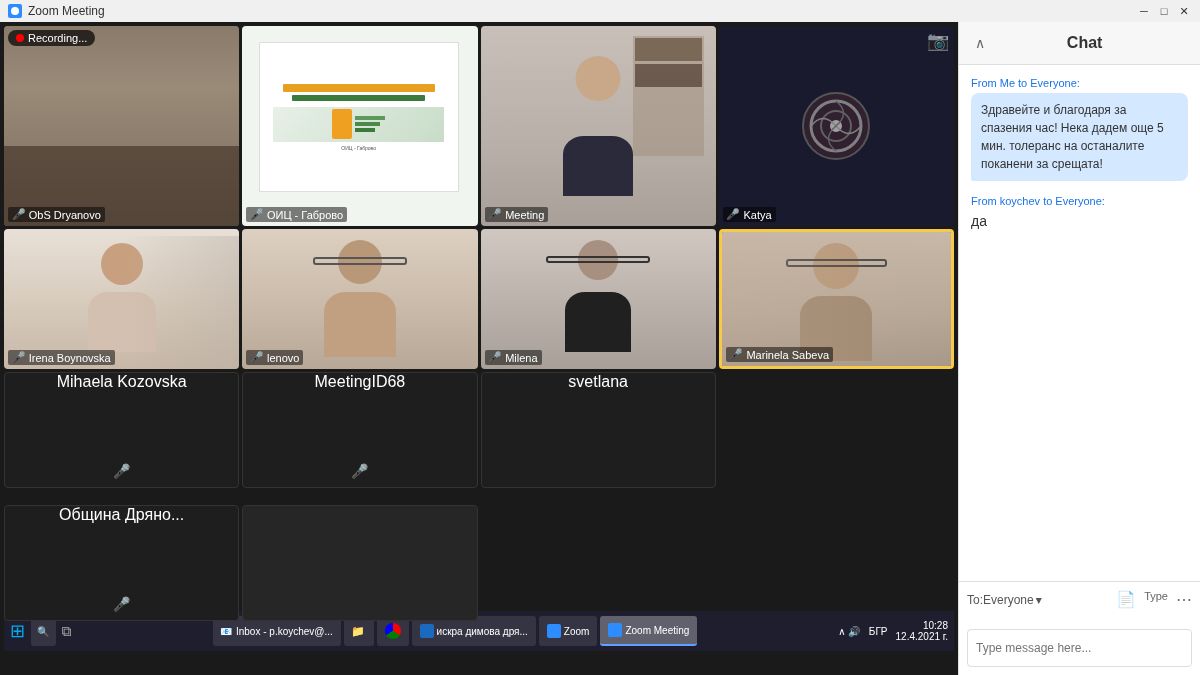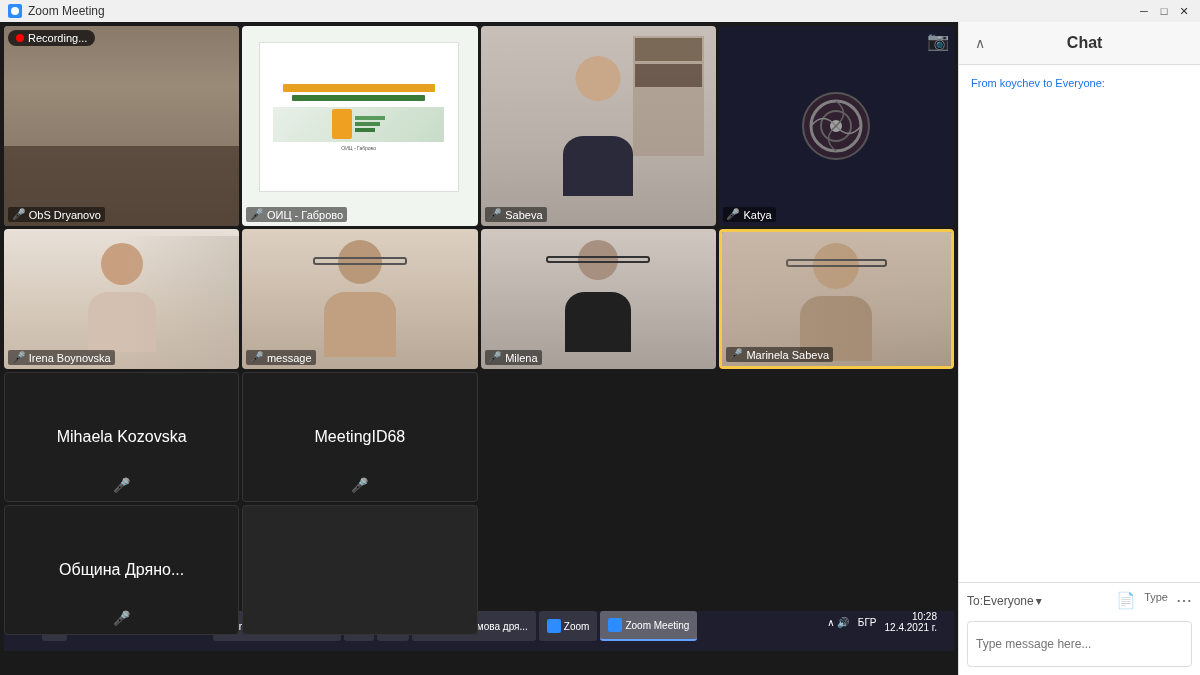--- a/index.html
+++ b/index.html
@@ -62,25 +62,24 @@
       border-radius: 2px;
       display: flex;
       align-items: center;
       gap: 3px;
     }
 
     .name-tile {
       background: #1e1e1e;
       border: 1px solid #333;
       border-radius: 4px;
-      height: 130px;
+      height: 116px;
       display: flex;
       flex-direction: column;
       align-items: center;
-      justify-content: center;
       position: relative;
       color: white;
       font-size: 16px;
       font-weight: 500;
     }
 
     .name-tile-empty {
       background: #262626;
     }
 
@@ -212,21 +211,21 @@
 
     .chat-footer {
       border-top: 1px solid #ddd;
       padding: 8px;
     }
 
     .chat-to-row {
       display: flex;
       align-items: center;
       justify-content: space-between;
-      margin-bottom: 11px;
+      margin-bottom: 20px;
       font-size: 12px;
       color: #555;
     }
 
     .chat-to-selector {
       display: flex;
       align-items: center;
       gap: 2px;
       cursor: pointer;
       font-size: 12px;
@@ -246,21 +245,21 @@
 
     .chat-input {
       width: 100%;
       border: 1px solid #ddd;
       border-radius: 4px;
       padding: 6px 8px;
       font-size: 12px;
       color: #999;
       outline: none;
       resize: none;
-      height: 46px;
+      height: 38px;
     }
 
     
     .face-container { width: 100%; height: 100%; position: relative; overflow: hidden; }
 
     .person-irena {
       background: linear-gradient(180deg, #e8e0d8 0%, #d4c8b8 60%, #c8b8a8 100%);
     }
     .person-lenovo {
       background: linear-gradient(180deg, #ddd0c0 0%, #c8b8a8 60%, #b8a898 100%);
@@ -374,21 +373,21 @@
           <div style="position:absolute;top:15%;left:50%;transform:translateX(-50%);width:45px;height:45px;background:#c8a888;border-radius:50%;"></div>
           <div style="position:absolute;top:55%;left:50%;transform:translateX(-50%);width:70px;height:60px;background:#2a2a3a;border-radius:30% 30% 0 0;"></div>
 
           <div style="position:absolute;top:5%;right:5%;width:30%;height:60%;background:rgba(160,140,120,0.5);display:flex;flex-direction:column;gap:3px;padding:2px;">
             <div style="background:rgba(100,80,60,0.7);height:20%;"></div>
             <div style="background:rgba(80,60,50,0.7);height:20%;"></div>
           </div>
         </div>
         <div class="participant-name">
           <span>🎤</span>
-          <span>Sabeva</span>
+          <span>Meeting</span>
         </div>
       </div>
 
       <div class="video-tile">
         <div class="face-container katya-content">
 
           <svg width="70" height="70" viewBox="0 0 70 70">
             <circle cx="35" cy="35" r="33" fill="#302030" stroke="#555" stroke-width="2"></circle>
             <circle cx="35" cy="35" r="25" fill="none" stroke="#808080" stroke-width="3"></circle>
             <circle cx="35" cy="35" r="15" fill="none" stroke="#606060" stroke-width="2"></circle>
@@ -422,21 +421,21 @@
 
       <div class="video-tile">
         <div class="face-container person-lenovo">
           <div style="position:absolute;top:8%;left:50%;transform:translateX(-50%);width:44px;height:44px;background:#b89878;border-radius:50%;"></div>
 
           <div style="position:absolute;top:20%;left:30%;width:40%;height:8px;border:2px solid #555;border-radius:3px;"></div>
           <div style="position:absolute;top:45%;left:50%;transform:translateX(-50%);width:72px;height:65px;background:#c0a080;border-radius:30% 30% 0 0;"></div>
         </div>
         <div class="participant-name">
           <span>🎤</span>
-          <span>message</span>
+          <span>lenovo</span>
         </div>
       </div>
 
       <div class="video-tile">
         <div class="face-container person-milena">
           <div style="position:absolute;top:8%;left:50%;transform:translateX(-50%);width:40px;height:40px;background:#a89080;border-radius:50%;"></div>
 
           <div style="position:absolute;top:19%;left:28%;width:44%;height:7px;border:2px solid #333;border-radius:3px;"></div>
           <div style="position:absolute;top:45%;left:50%;transform:translateX(-50%);width:66px;height:60px;background:#202020;border-radius:30% 30% 0 0;"></div>
         </div>
@@ -463,31 +462,34 @@
 
     <div class="grid-bottom">
       <div class="name-tile">
         <span class="name-tile-label">Mihaela Kozovska</span>
         <div class="tile-mic-bottom" style="font-size:14px;color:#666;">🎤</div>
       </div>
       <div class="name-tile">
         <span class="name-tile-label">MeetingID68</span>
         <div class="tile-mic-bottom" style="font-size:14px;color:#666;">🎤</div>
       </div>
+      <div class="name-tile">
+        <span class="name-tile-label">svetlana</span>
+      </div>
     </div>
 
     <div style="display:grid;grid-template-columns:repeat(4,1fr);gap:3px;height:100px;">
       <div class="name-tile">
         <span class="name-tile-label" style="font-size:16px;">Община  Дряно...</span>
         <div class="tile-mic-bottom" style="font-size:14px;color:#666;">🎤</div>
       </div>
       <div class="name-tile name-tile-empty"></div>
     </div>
 
-    <div style="height:40px;background:#1e1e2e;display:flex;align-items:flex-start;justify-content:space-between;padding:0 17px;margin-top:3px;">
+    <div style="height:40px;background:#1e1e2e;display:flex;align-items:center;justify-content:space-between;padding:0 6px;margin-top:3px;">
       <div style="display:flex;align-items:center;gap:6px;">
         <div style="color:#00adef;font-size:18px;">⊞</div>
         <div style="display:flex;align-items:center;gap:4px;background:rgba(255,255,255,0.1);border-radius:3px;padding:2px 6px;height:30px;">
           <span style="font-size:10px;color:#aaa;">🔍</span>
         </div>
         <div style="color:#aaa;font-size:14px;cursor:pointer;">⧉</div>
       </div>
       <div style="display:flex;gap:3px;align-items:center;">
         <div style="background:rgba(255,255,255,0.1);border-radius:3px;padding:2px 8px;color:white;font-size:10px;display:flex;align-items:center;gap:3px;height:30px;cursor:pointer;">
           <span>📧</span>
@@ -524,25 +526,32 @@
   </div>
 
   <div class="chat-panel">
     <div class="chat-header">
       <div class="chat-collapse">∧</div>
       <div class="chat-title">Chat</div>
     </div>
 
     <div class="chat-messages">
 
+      <div class="chat-message">
+        <div class="chat-from">
+          <span class="from-me">From Me to Everyone:</span>
+        </div>
+        <div class="chat-bubble-me">Здравейте и благодаря за спазения час! Нека дадем още 5 мин. толеранс на останалите поканени за срещата!</div>
+      </div>
 
       <div class="chat-message">
         <div class="chat-from">
           <span class="from-other">From koychev to Everyone:</span>
         </div>
+        <div class="chat-bubble-other">да</div>
       </div>
     </div>
 
     <div class="chat-footer">
       <div class="chat-to-row">
         <span>To:</span>
         <div class="chat-to-selector">
           <span>Everyone</span>
           <span>▾</span>
         </div>

